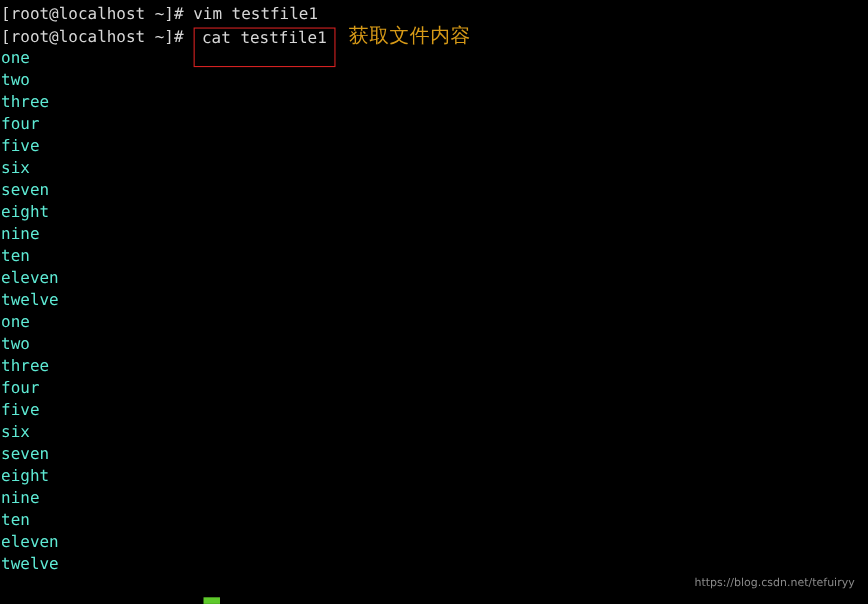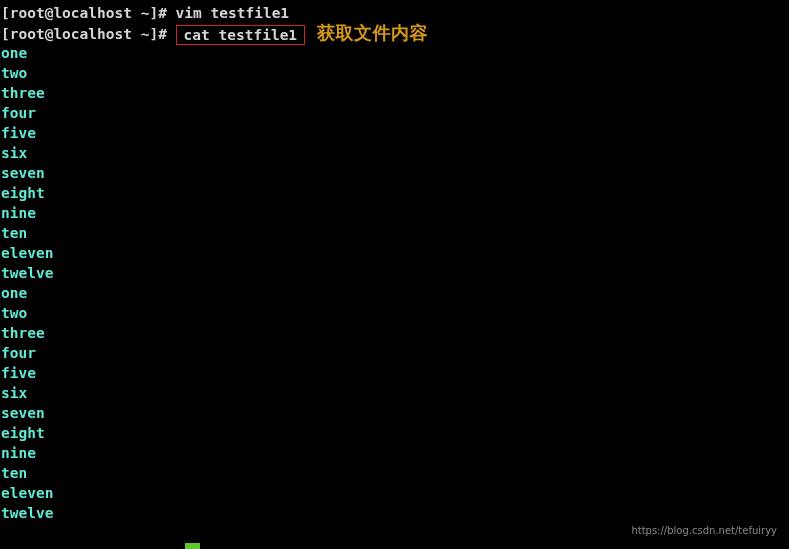--- a/index.html
+++ b/index.html
@@ -19,41 +19,40 @@
     color: #d6d6d6;
     -webkit-font-smoothing: none;
   }
   .screen {
     position: absolute;
     left: 0;
     top: 0;
     padding: 3px 0 0 1px;
     width: 627px;
     box-sizing: border-box;
-    font-weight: bold;
   }
   .line {
     height: 20px;
     line-height: 20px;
     white-space: pre;
     position: relative;
   }
   .prompt {
     color: #d6d6d6;
     white-space: pre;
   }
   .cmd {
     color: #d6d6d6;
     white-space: pre;
   }
   
   .boxed {
     display: inline-block;
     border: 1.5px solid #d42121;
-    padding: 0px 7px 0px 7px;
+    padding: 0px 7px 16px 7px;
     margin: 0;
     line-height: 18px;
     vertical-align: -1px;
     white-space: pre;
     color: #d6d6d6;
   }
   .note {
     color: #d79a17;
     font-family: "DejaVu Sans", "Liberation Sans", sans-serif;
     font-size: 18px;

